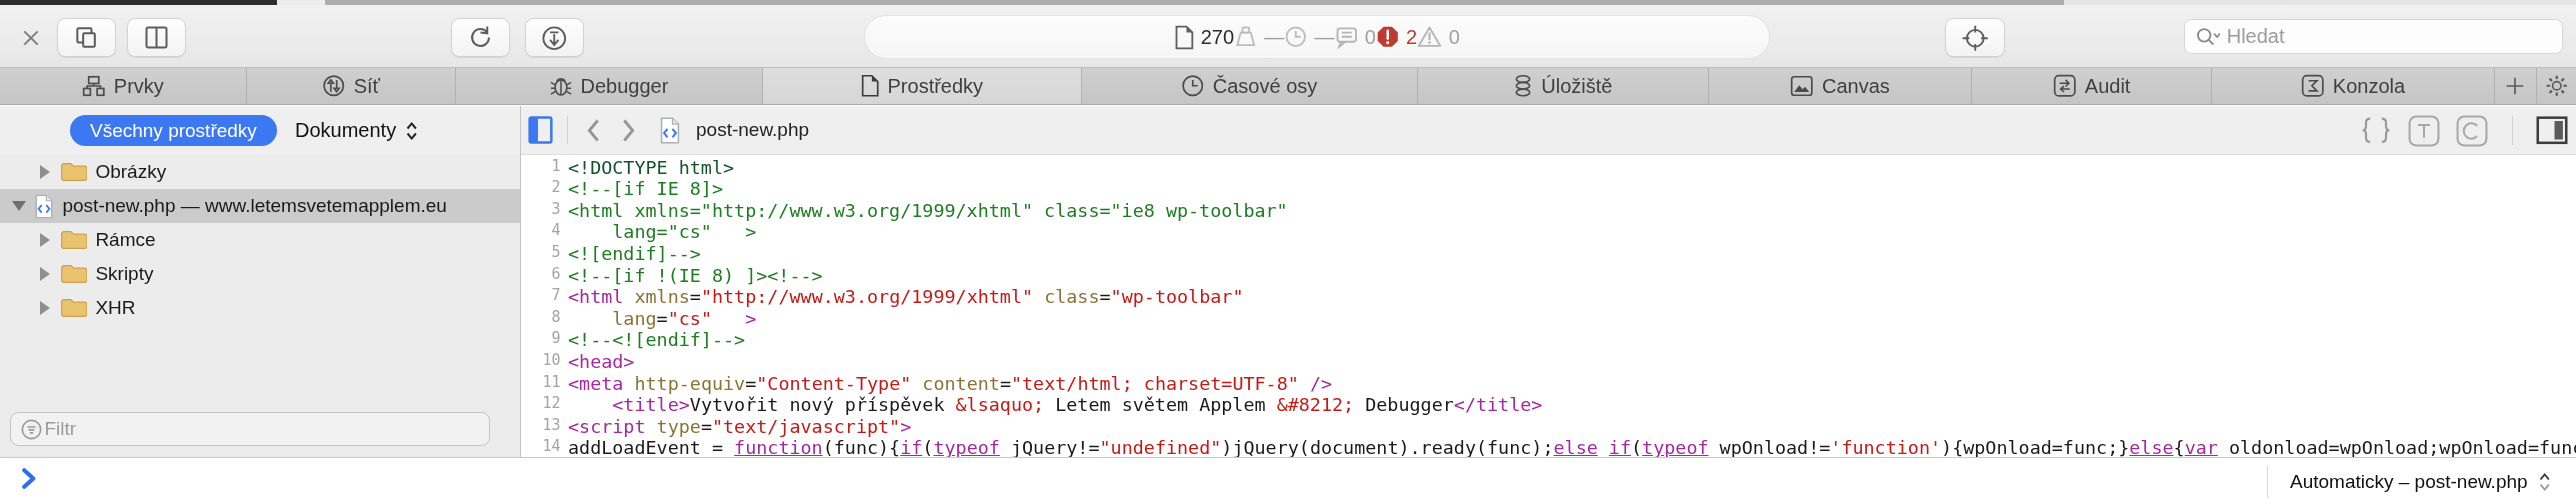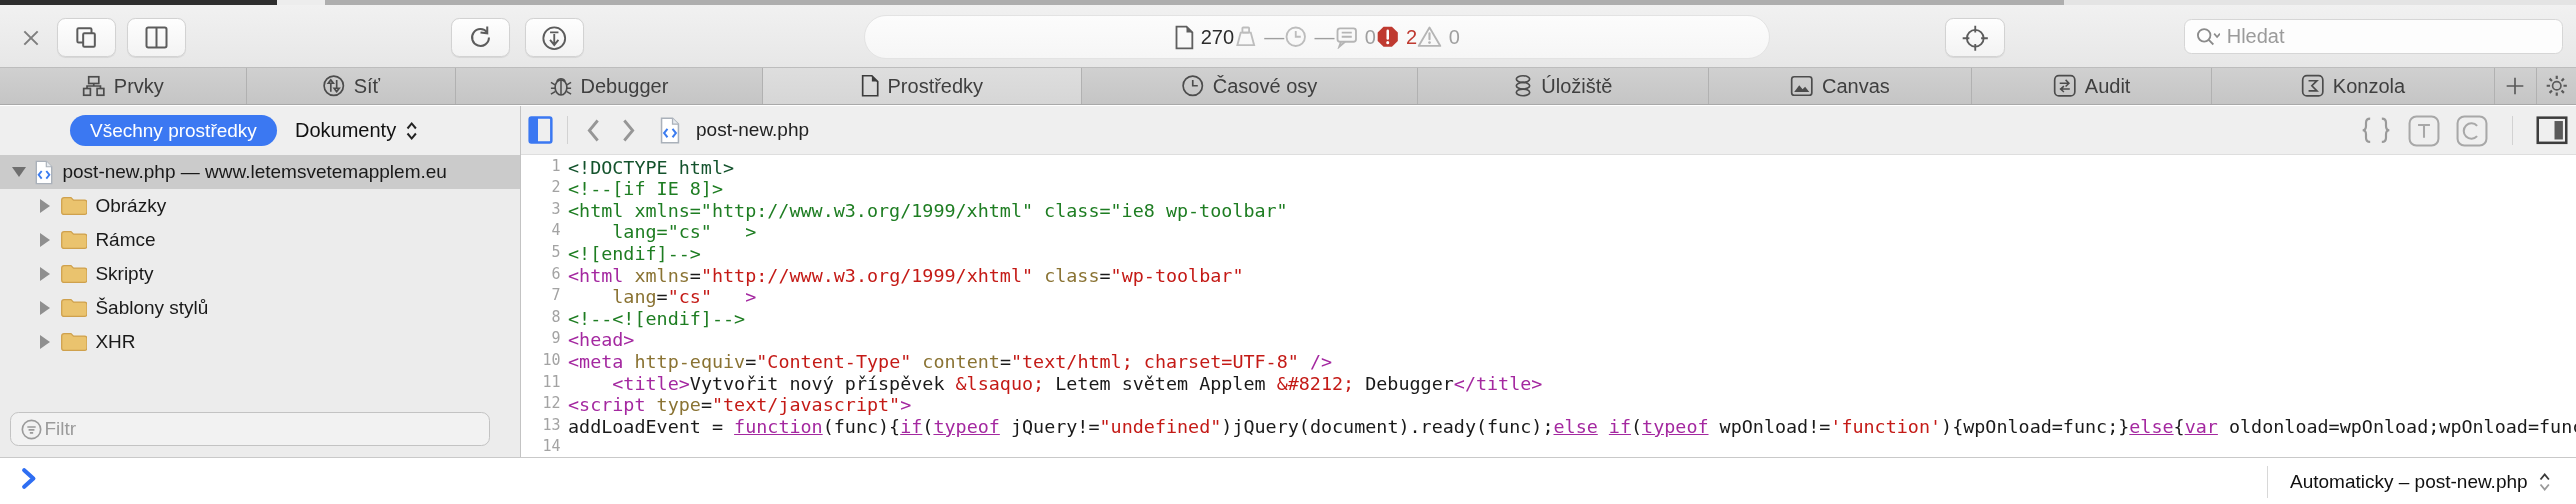--- a/index.html
+++ b/index.html
@@ -340,57 +340,50 @@
         <svg width="32" height="28.5" viewBox="0 0 38 34">
           <rect x="2" y="2" width="34" height="30" fill="none" stroke="#3d3d3d" stroke-width="3"></rect>
           <rect x="22" y="6" width="10" height="22" fill="#5a5a5a"></rect>
         </svg>
       </div>
     </div>
   </div>
 </div>
 
 <div class="sidebar">
+  <div class="tree-row">
+    <div class="caret-right"></div>
+    <svg width="27" height="22" viewBox="0 0 32 26" style="margin-right:8.4px;">
+      <path d="M2 6 q0-3 3-3 h8 l3 3 h13 q3 0 3 3 v11 q0 3-3 3 H5 q-3 0-3-3 z" fill="#eac36e" stroke="#cfa14d" stroke-width="1.5"></path>
+    </svg>
+    <span class="tree-label">Obrázky</span>
+  </div>
+
   <div class="tree-row selected">
     <div class="caret-down"></div>
     <svg width="20" height="25" viewBox="0 0 26 32" style="margin-right:8.4px;">
       <path d="M3 1.5 h13 l7 7 v22 h-20 z" fill="#fff" stroke="#aab1ba" stroke-width="1.8"></path>
       <path d="M16 1.5 v7 h7" fill="#e7ebef" stroke="#aab1ba" stroke-width="1.5"></path>
       <path d="M10 14 l-4 5 l4 5 M16 14 l4 5 l-4 5" fill="none" stroke="#3b7cf0" stroke-width="2.4"></path>
     </svg>
     <span class="tree-label">post-new.php — www.letemsvetemapplem.eu</span>
   </div>
-
   <div class="tree-row">
     <div class="caret-right"></div>
     <svg width="27" height="22" viewBox="0 0 32 26" style="margin-right:8.4px;">
       <path d="M2 6 q0-3 3-3 h8 l3 3 h13 q3 0 3 3 v11 q0 3-3 3 H5 q-3 0-3-3 z" fill="#eac36e" stroke="#cfa14d" stroke-width="1.5"></path>
     </svg>
-    <span class="tree-label">Obrázky</span>
+    <span class="tree-label">Rámce</span>
   </div>
   <div class="tree-row">
     <div class="caret-right"></div>
     <svg width="27" height="22" viewBox="0 0 32 26" style="margin-right:8.4px;">
       <path d="M2 6 q0-3 3-3 h8 l3 3 h13 q3 0 3 3 v11 q0 3-3 3 H5 q-3 0-3-3 z" fill="#eac36e" stroke="#cfa14d" stroke-width="1.5"></path>
     </svg>
-    <span class="tree-label">Rámce</span>
-  </div>
-  <div class="tree-row">
-    <div class="caret-right"></div>
-    <svg width="27" height="22" viewBox="0 0 32 26" style="margin-right:8.4px;">
-      <path d="M2 6 q0-3 3-3 h8 l3 3 h13 q3 0 3 3 v11 q0 3-3 3 H5 q-3 0-3-3 z" fill="#eac36e" stroke="#cfa14d" stroke-width="1.5"></path>
-    </svg>
     <span class="tree-label">Skripty</span>
-  </div>
-  <div class="tree-row">
-    <div class="caret-right"></div>
-    <svg width="27" height="22" viewBox="0 0 32 26" style="margin-right:8.4px;">
-      <path d="M2 6 q0-3 3-3 h8 l3 3 h13 q3 0 3 3 v11 q0 3-3 3 H5 q-3 0-3-3 z" fill="#eac36e" stroke="#cfa14d" stroke-width="1.5"></path>
-    </svg>
-    <span class="tree-label">Šablony stylů</span>
   </div>
   <div class="tree-row">
     <div class="caret-right"></div>
     <svg width="27" height="22" viewBox="0 0 32 26" style="margin-right:8.4px;">
       <path d="M2 6 q0-3 3-3 h8 l3 3 h13 q3 0 3 3 v11 q0 3-3 3 H5 q-3 0-3-3 z" fill="#eac36e" stroke="#cfa14d" stroke-width="1.5"></path>
     </svg>
     <span class="tree-label">XHR</span>
   </div>
 
   <div class="filterbox">
@@ -419,20 +412,21 @@
       <div class="ln">12</div>
       <div class="ln">13</div>
       <div class="ln">14</div>
     </div>
   <div class="code-col">
       <div class="code-line"><span class="tok-gray">&lt;!DOCTYPE html&gt;</span></div>
       <div class="code-line"><span class="tok-cm">&lt;!--[if IE 8]&gt;</span></div>
       <div class="code-line"><span class="tok-cm">&lt;html xmlns="http://www.w3.org/1999/xhtml" class="ie8 wp-toolbar"</span></div>
       <div class="code-line"><span class="tok-cm">    lang="cs"   &gt;</span></div>
       <div class="code-line"><span class="tok-cm">&lt;![endif]--&gt;</span></div>
+      <div class="code-line"><span class="tok-cm">&lt;!--[if !(IE 8) ]&gt;&lt;!--&gt;</span></div>
       <div class="code-line"><span class="tok-tag">&lt;html</span><span class="tok-txt"> </span><span class="tok-attr">xmlns</span><span class="tok-txt">=</span><span class="tok-str">"http://www.w3.org/1999/xhtml"</span><span class="tok-txt"> </span><span class="tok-attr">class</span><span class="tok-txt">=</span><span class="tok-str">"wp-toolbar"</span></div>
       <div class="code-line"><span class="tok-txt">    </span><span class="tok-attr">lang</span><span class="tok-txt">=</span><span class="tok-str">"cs"</span><span class="tok-txt">   </span><span class="tok-tag">&gt;</span></div>
       <div class="code-line"><span class="tok-cm">&lt;!--&lt;![endif]--&gt;</span></div>
       <div class="code-line"><span class="tok-tag">&lt;head&gt;</span></div>
       <div class="code-line"><span class="tok-tag">&lt;meta</span><span class="tok-txt"> </span><span class="tok-attr">http-equiv</span><span class="tok-txt">=</span><span class="tok-str">"Content-Type"</span><span class="tok-txt"> </span><span class="tok-attr">content</span><span class="tok-txt">=</span><span class="tok-str">"text/html; charset=UTF-8"</span><span class="tok-txt"> </span><span class="tok-tag">/&gt;</span></div>
       <div class="code-line"><span class="tok-txt">    </span><span class="tok-tag">&lt;title&gt;</span><span class="tok-txt">Vytvořit nový příspěvek </span><span class="tok-ent">&amp;lsaquo;</span><span class="tok-txt"> Letem světem Applem </span><span class="tok-ent">&amp;#8212;</span><span class="tok-txt"> Debugger</span><span class="tok-tag">&lt;/title&gt;</span></div>
       <div class="code-line"><span class="tok-tag">&lt;script</span><span class="tok-txt"> </span><span class="tok-attr">type</span><span class="tok-txt">=</span><span class="tok-str">"text/javascript"</span><span class="tok-tag">&gt;</span></div>
       <div class="code-line"><span class="tok-txt">addLoadEvent = </span><span class="tok-kw">function</span><span class="tok-txt">(func){</span><span class="tok-kw">if</span><span class="tok-txt">(</span><span class="tok-kw">typeof</span><span class="tok-txt"> jQuery!=</span><span class="tok-str">"undefined"</span><span class="tok-txt">)jQuery(document).ready(func);</span><span class="tok-kw">else</span><span class="tok-txt"> </span><span class="tok-kw">if</span><span class="tok-txt">(</span><span class="tok-kw">typeof</span><span class="tok-txt"> wpOnload!=</span><span class="tok-str">'function'</span><span class="tok-txt">){wpOnload=func;}</span><span class="tok-kw">else</span><span class="tok-txt">{</span><span class="tok-kw">var</span><span class="tok-txt"> oldonload=wpOnload;wpOnload=func</span></div>
     </div>
 </div>

